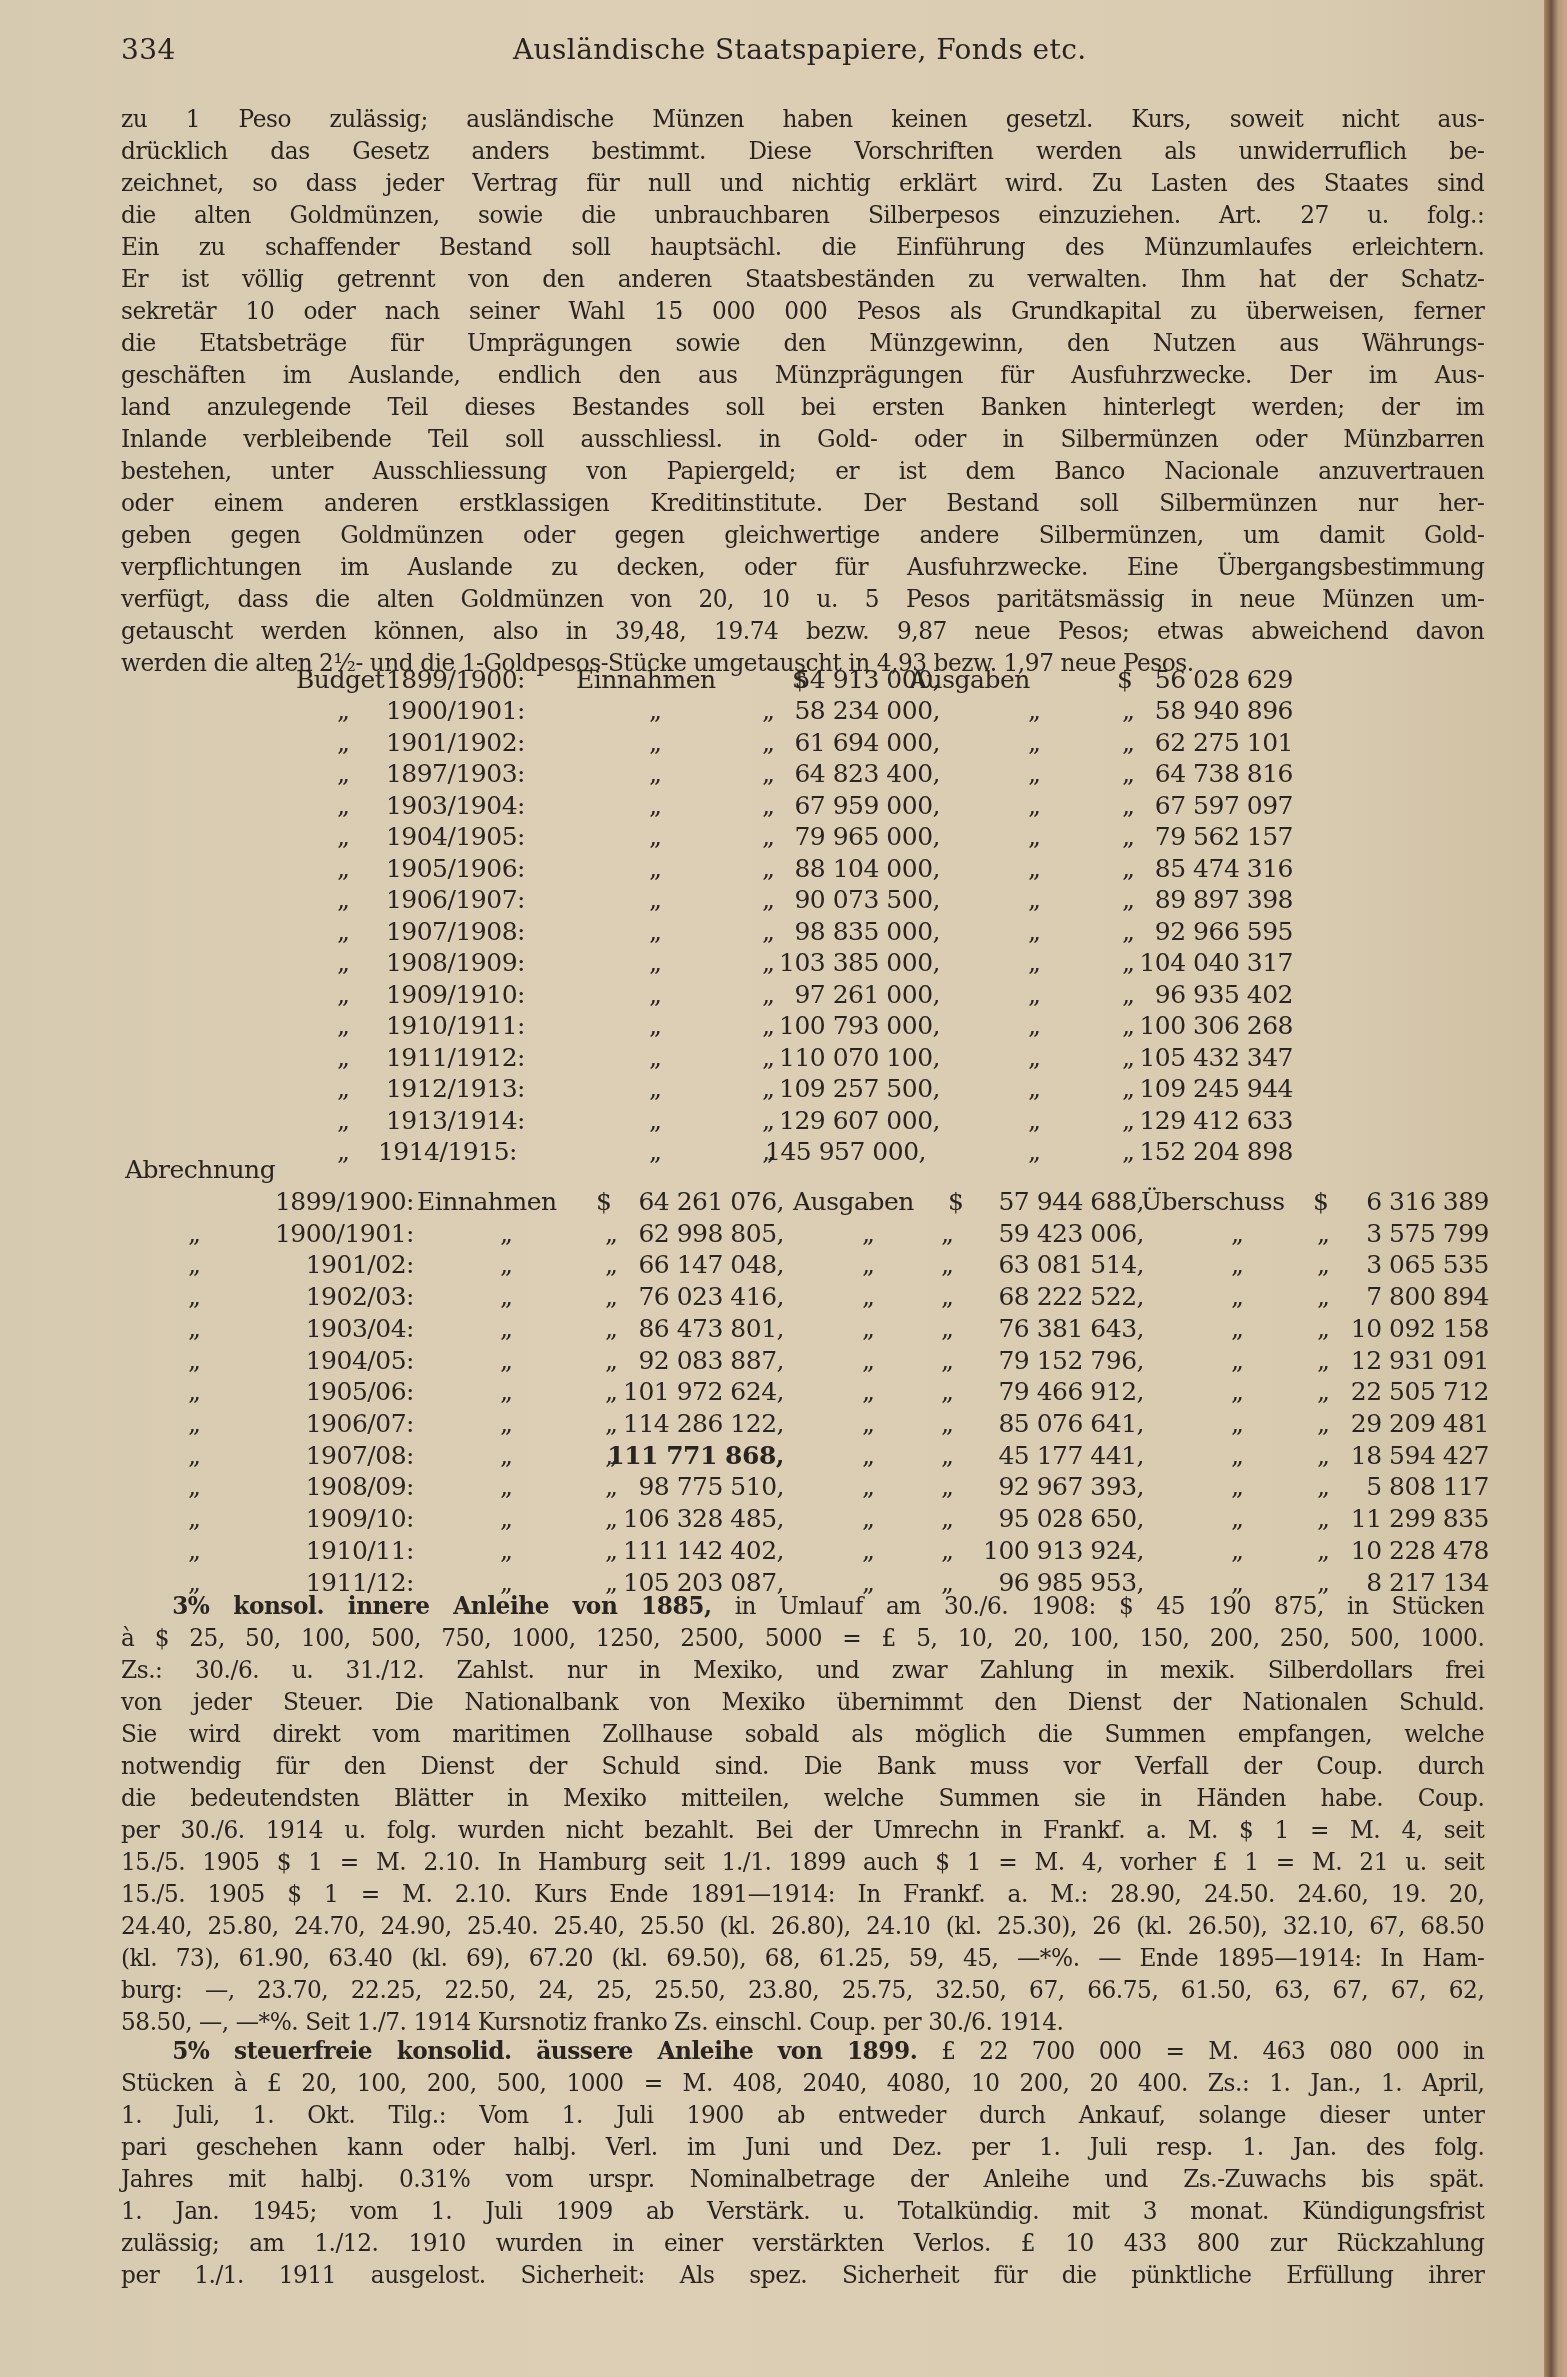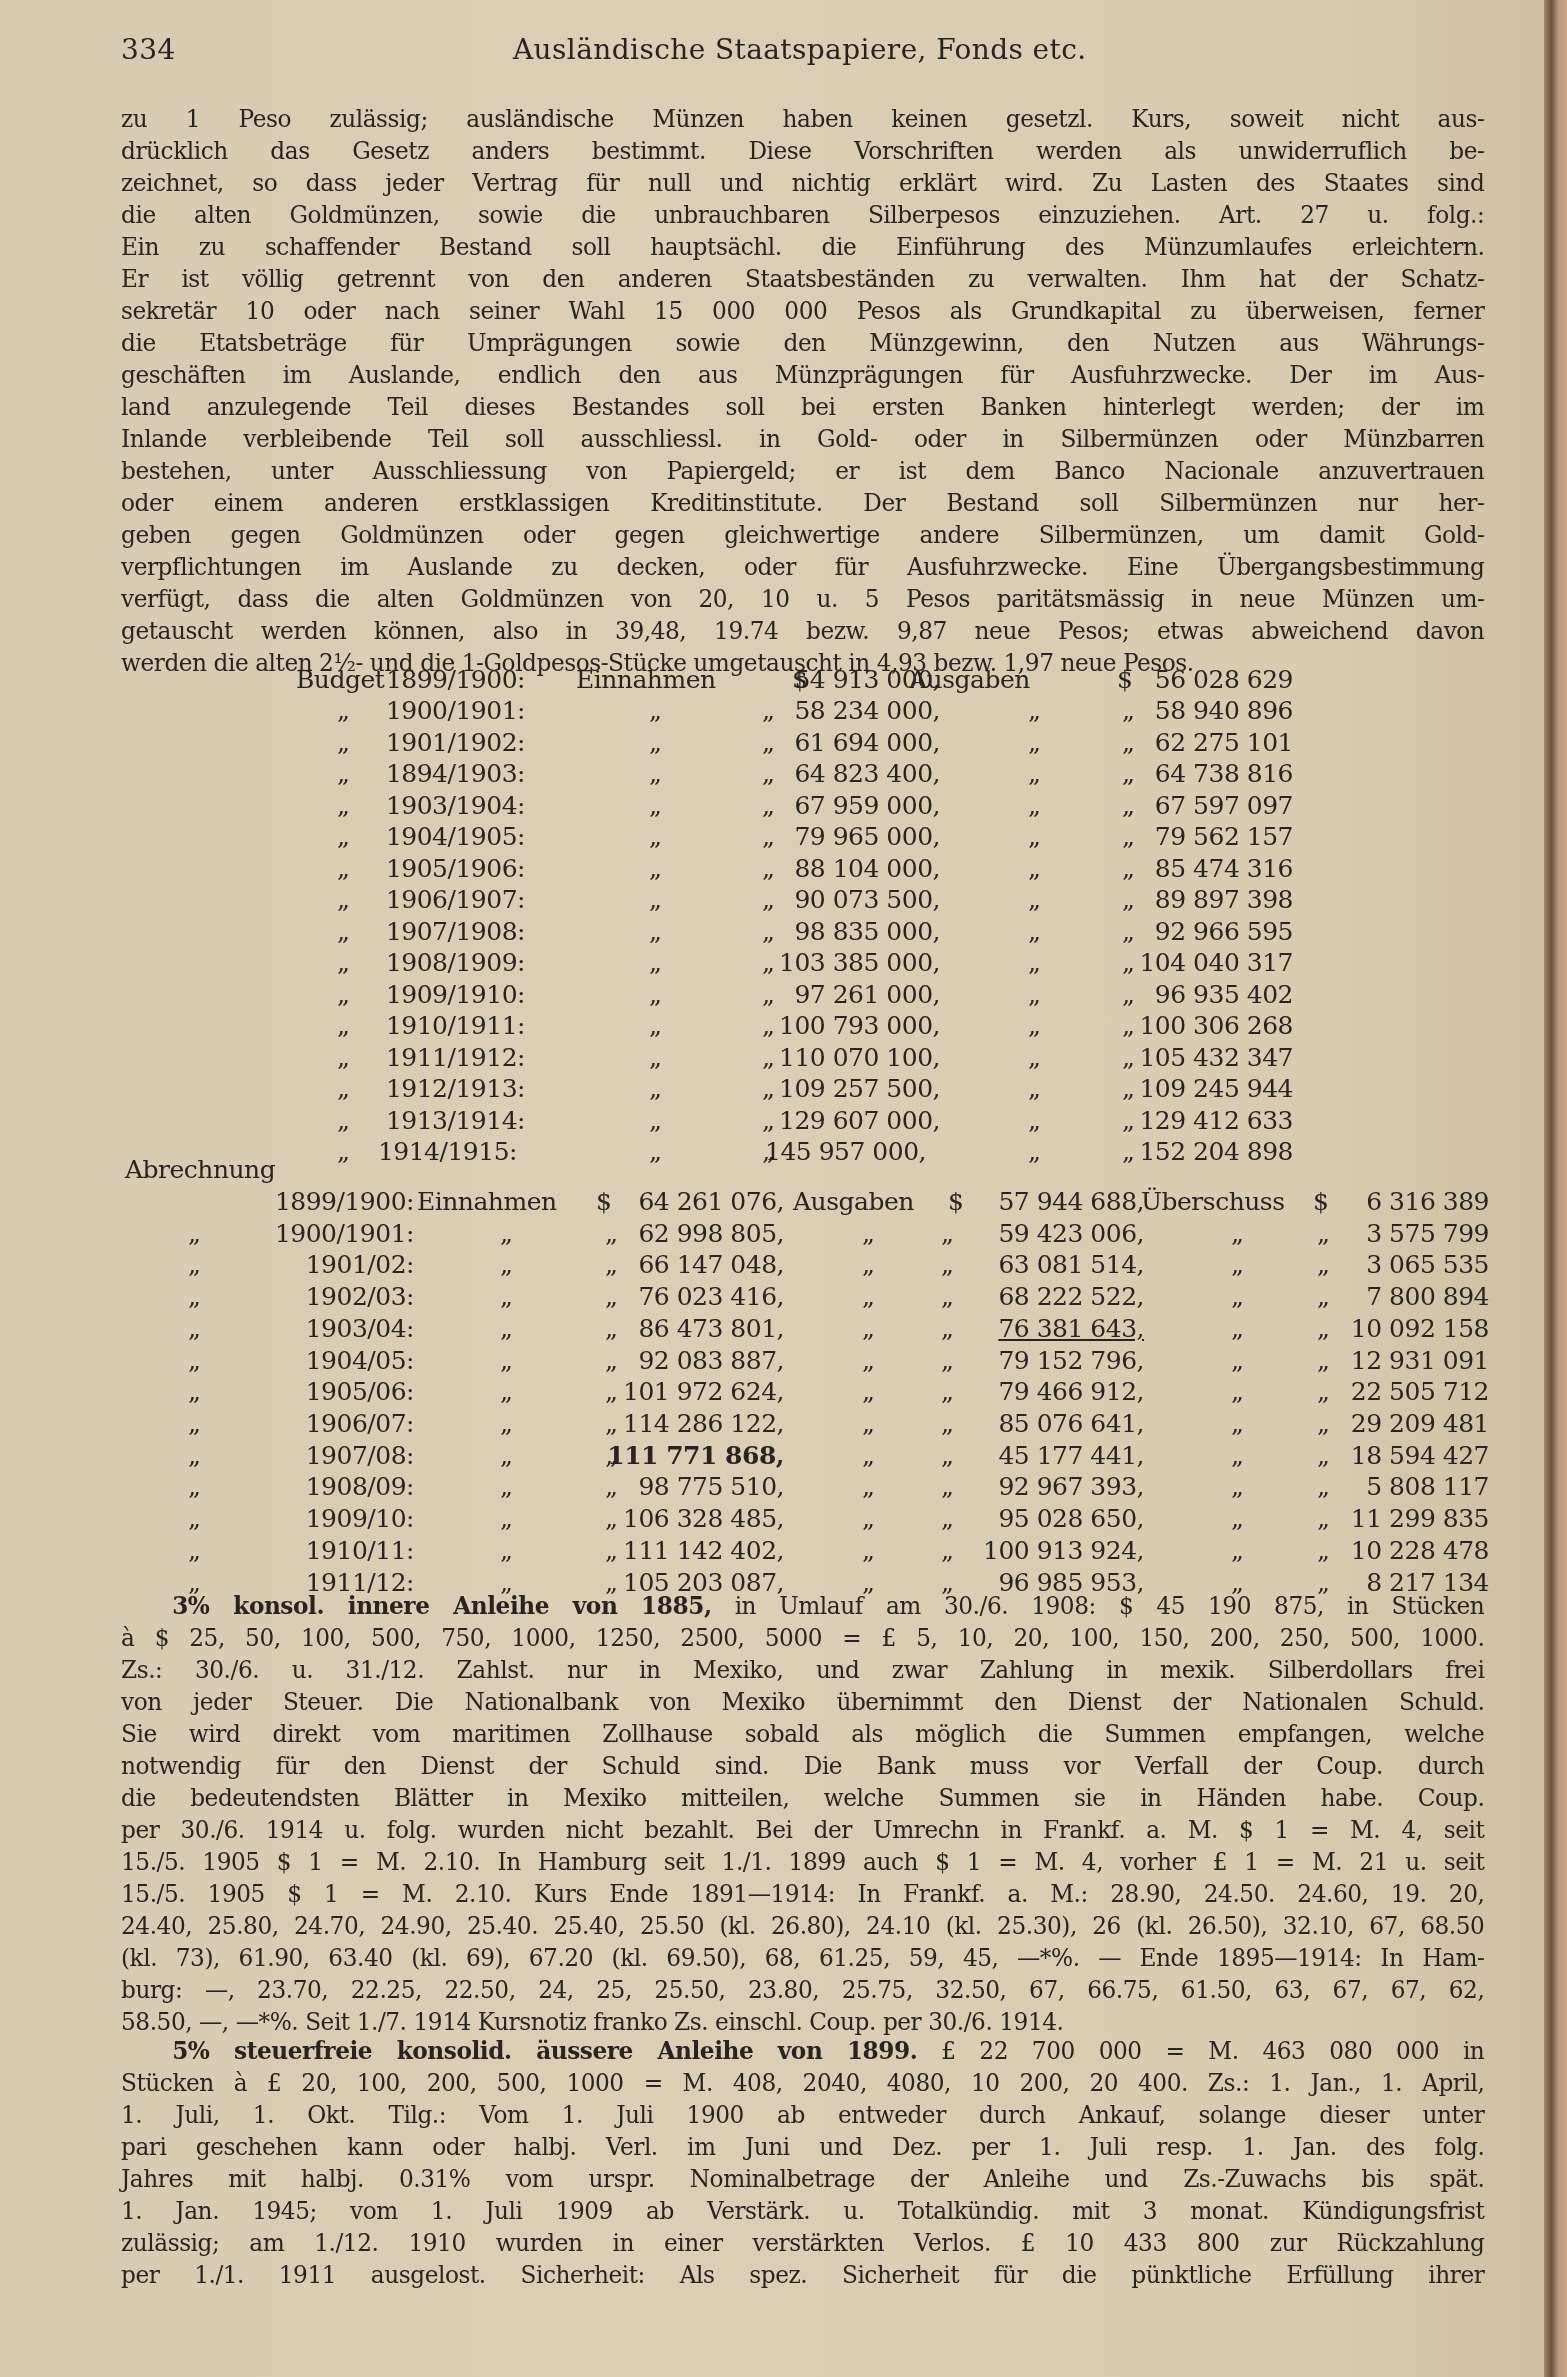--- a/index.html
+++ b/index.html
@@ -105,21 +105,21 @@
         <span class="cell r" style="left: 368px; width: 157px;">1901/1902:</span>
         <span class="cell r" style="left: 705px; width: 235px;">61 694 000,</span>
         <span class="cell r" style="left: 1058px; width: 235px;">62 275 101</span>
       </div>
       <div class="row" style="top: 759px; left: 0px;">
         <span class="cell " style="left: 337px;">„</span>
         <span class="cell " style="left: 649px;">„</span>
         <span class="cell " style="left: 762px;">„</span>
         <span class="cell " style="left: 1028px;">„</span>
         <span class="cell " style="left: 1122px;">„</span>
-        <span class="cell r" style="left: 368px; width: 157px;">1894/1903:</span>
+        <span class="cell r" style="left: 368px; width: 157px;">1897/1903:</span>
         <span class="cell r" style="left: 705px; width: 235px;">64 823 400,</span>
         <span class="cell r" style="left: 1058px; width: 235px;">64 738 816</span>
       </div>
       <div class="row" style="top: 791px; left: 0px;">
         <span class="cell " style="left: 337px;">„</span>
         <span class="cell " style="left: 649px;">„</span>
         <span class="cell " style="left: 762px;">„</span>
         <span class="cell " style="left: 1028px;">„</span>
         <span class="cell " style="left: 1122px;">„</span>
         <span class="cell r" style="left: 368px; width: 157px;">1903/1904:</span>
@@ -294,21 +294,21 @@
       <div class="row" style="top: 1314px; left: 0px;">
         <span class="cell " style="left: 188px;">„</span>
         <span class="cell " style="left: 500px;">„</span>
         <span class="cell " style="left: 605px;">„</span>
         <span class="cell " style="left: 862px;">„</span>
         <span class="cell " style="left: 941px;">„</span>
         <span class="cell " style="left: 1231px;">„</span>
         <span class="cell " style="left: 1317px;">„</span>
         <span class="cell r" style="left: 235px; width: 179px;">1903/04:</span>
         <span class="cell r" style="left: 549px; width: 235px;">86 473 801,</span>
-        <span class="cell r" style="left: 901px; width: 243px; text-decoration: underline;">76 381 643,</span>
+        <span class="cell r" style="left: 901px; width: 243px;">76 381 643,</span>
         <span class="cell r" style="left: 1254px; width: 235px;">10 092 158</span>
       </div>
       <div class="row" style="top: 1346px; left: 0px;">
         <span class="cell " style="left: 188px;">„</span>
         <span class="cell " style="left: 500px;">„</span>
         <span class="cell " style="left: 605px;">„</span>
         <span class="cell " style="left: 862px;">„</span>
         <span class="cell " style="left: 941px;">„</span>
         <span class="cell " style="left: 1231px;">„</span>
         <span class="cell " style="left: 1317px;">„</span>

